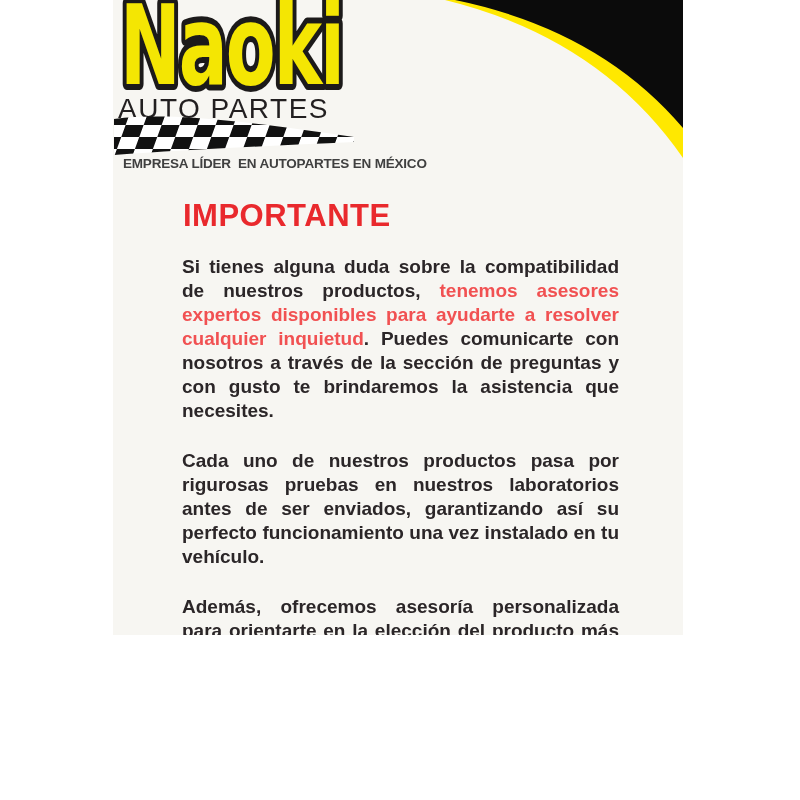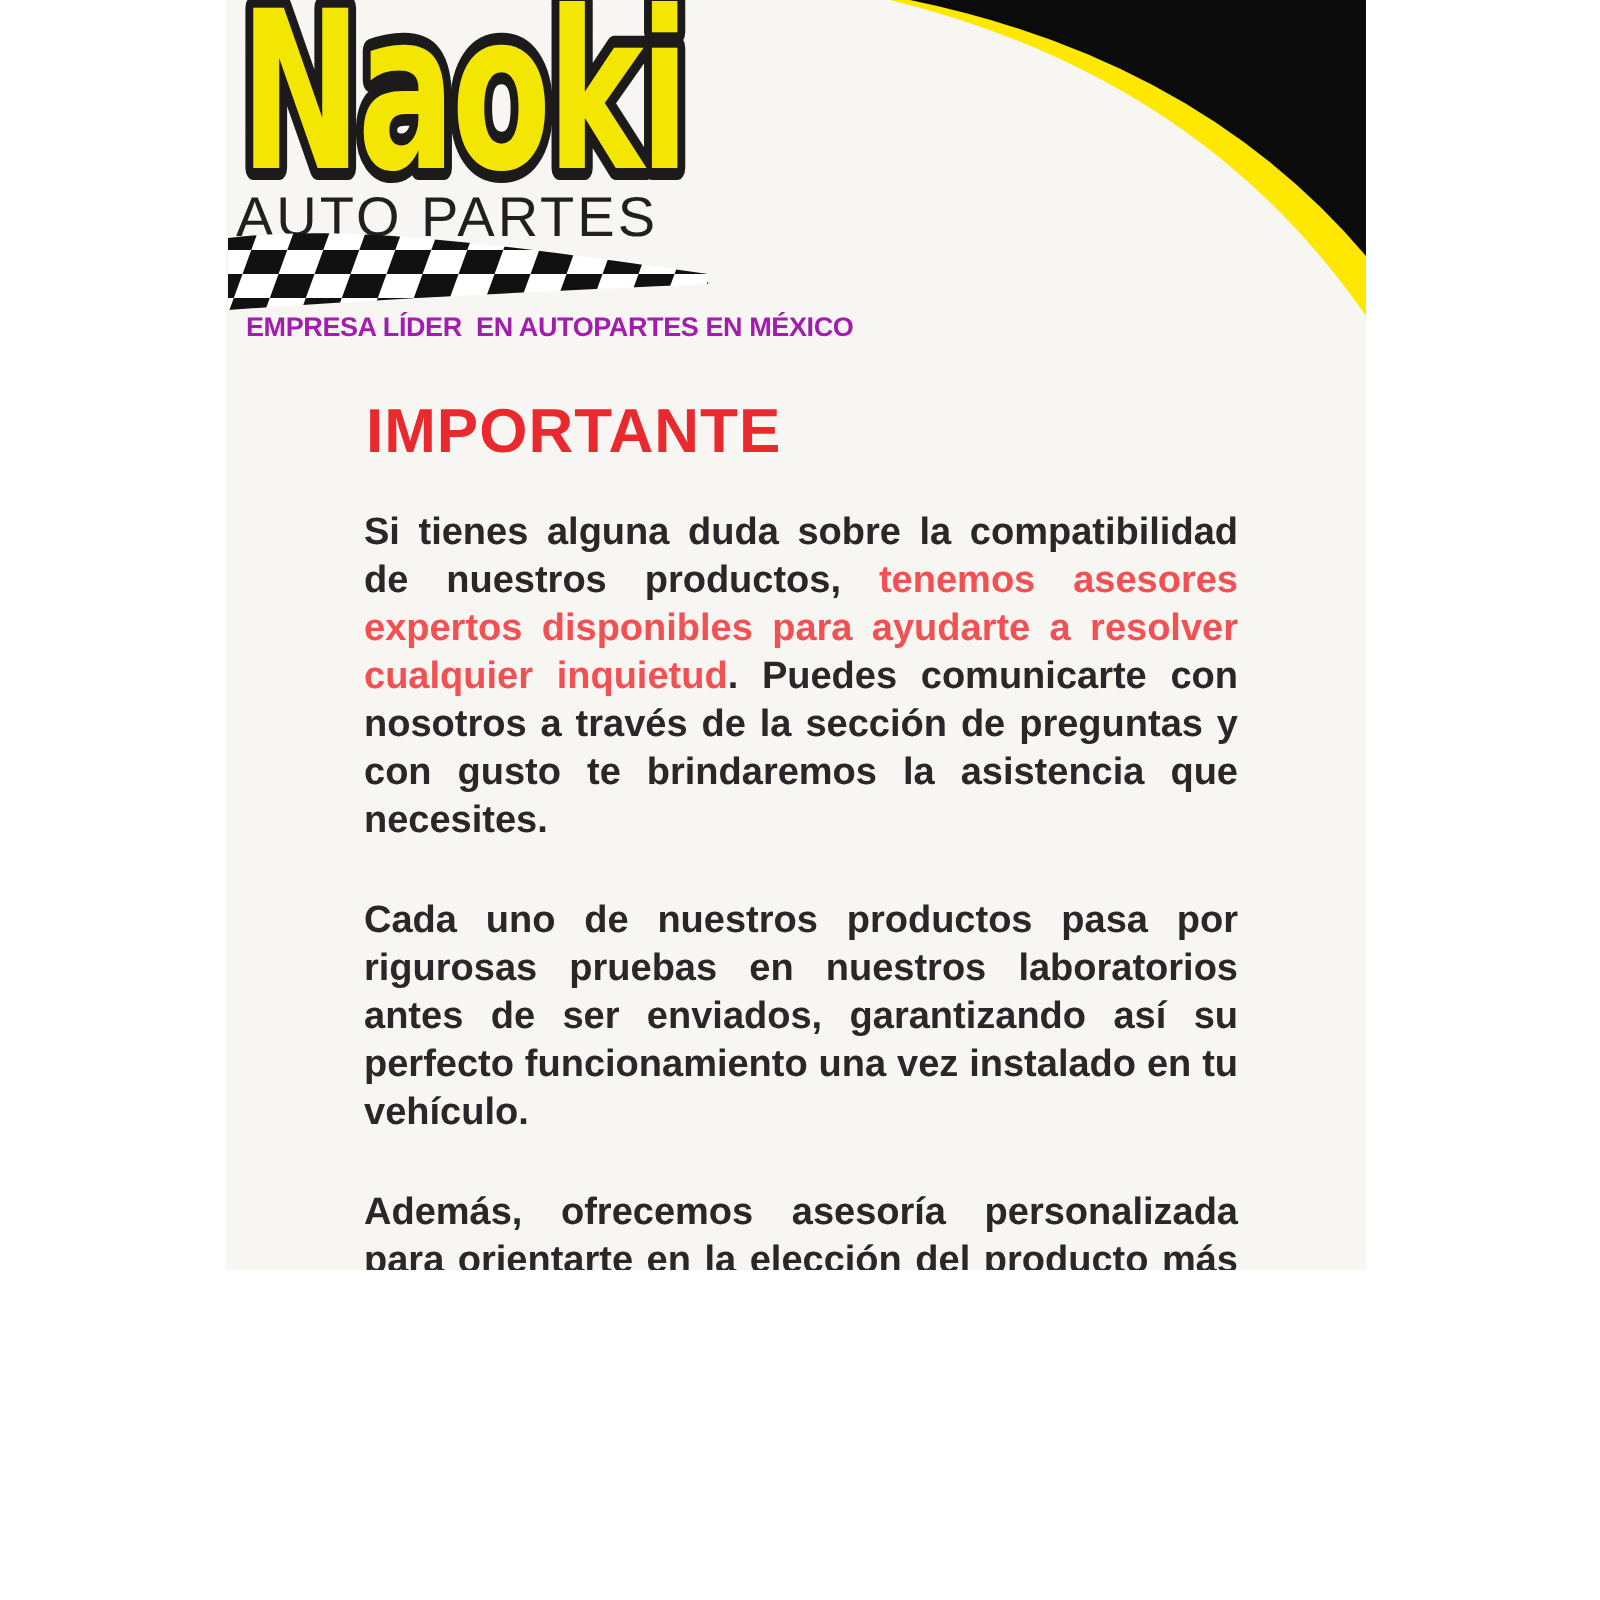--- a/index.html
+++ b/index.html
@@ -5,21 +5,21 @@
   html,body{margin:0;padding:0;background:#ffffff;}
   .stage{position:relative;width:800px;height:635px;background:#ffffff;overflow:hidden;
          font-family:"Liberation Sans",sans-serif;}
   .paper{position:absolute;left:113px;top:0;width:570px;height:800px;background:#f7f6f2;}
   .corner-svg{position:absolute;left:420px;top:0;width:263px;height:165px;}
   .logo-svg{position:absolute;left:116px;top:0;width:242px;height:96px;overflow:visible;}
   .logo-subtitle{position:absolute;left:118px;top:95px;font-size:28px;line-height:1;
       font-weight:400;letter-spacing:1.5px;color:#221f20;white-space:nowrap;}
   .flag-svg{position:absolute;left:112px;top:113px;width:244px;height:42px;}
   .tagline{position:absolute;left:123px;top:156px;font-size:13.5px;line-height:1.2;
-      font-weight:700;letter-spacing:-0.2px;color:#a21caf;white-space:pre;}
+      font-weight:700;letter-spacing:-0.2px;color:#404040;white-space:pre;}
   .heading{position:absolute;left:183px;top:200px;margin:0;font-size:31px;line-height:1;
       font-weight:700;letter-spacing:0.5px;color:#e9292d;text-align:right;}
   .bodytext{position:absolute;left:182px;top:255px;width:437px;font-size:19px;line-height:24px;
       font-weight:700;color:#2b2628;text-align:justify;}
   .bodytext p{margin:0 0 26px 0;}
   .hl{color:#f15152;}
   .bottom-svg{position:absolute;left:0;top:630px;width:800px;height:170px;}
 </style>
 </head>
 <body>

